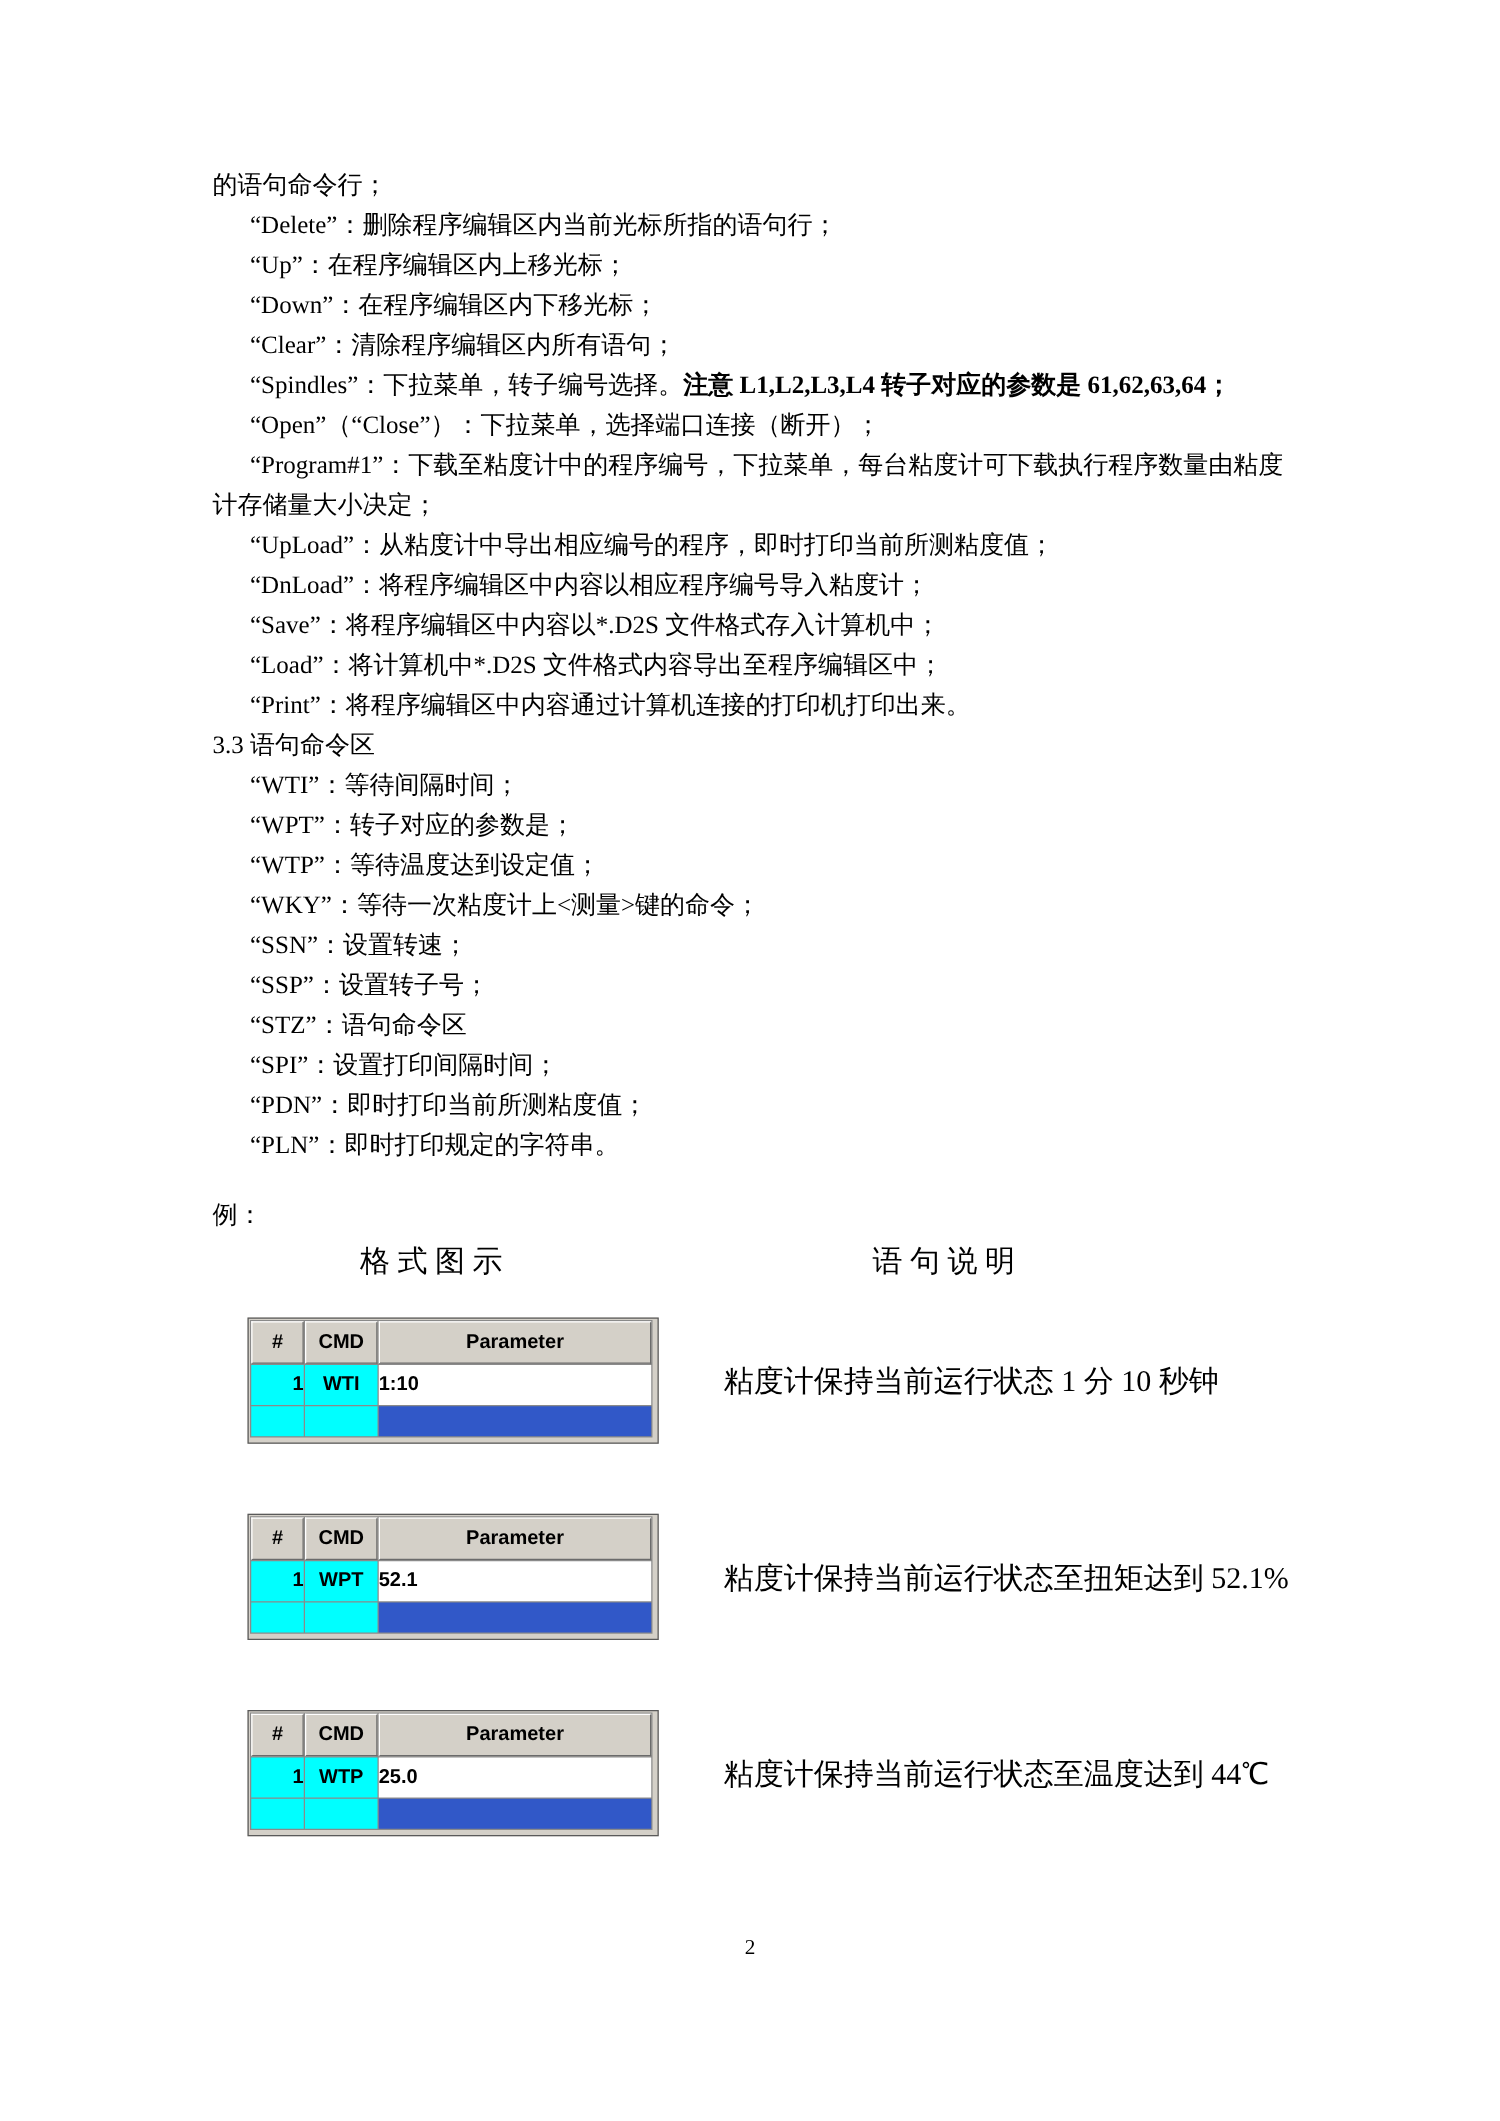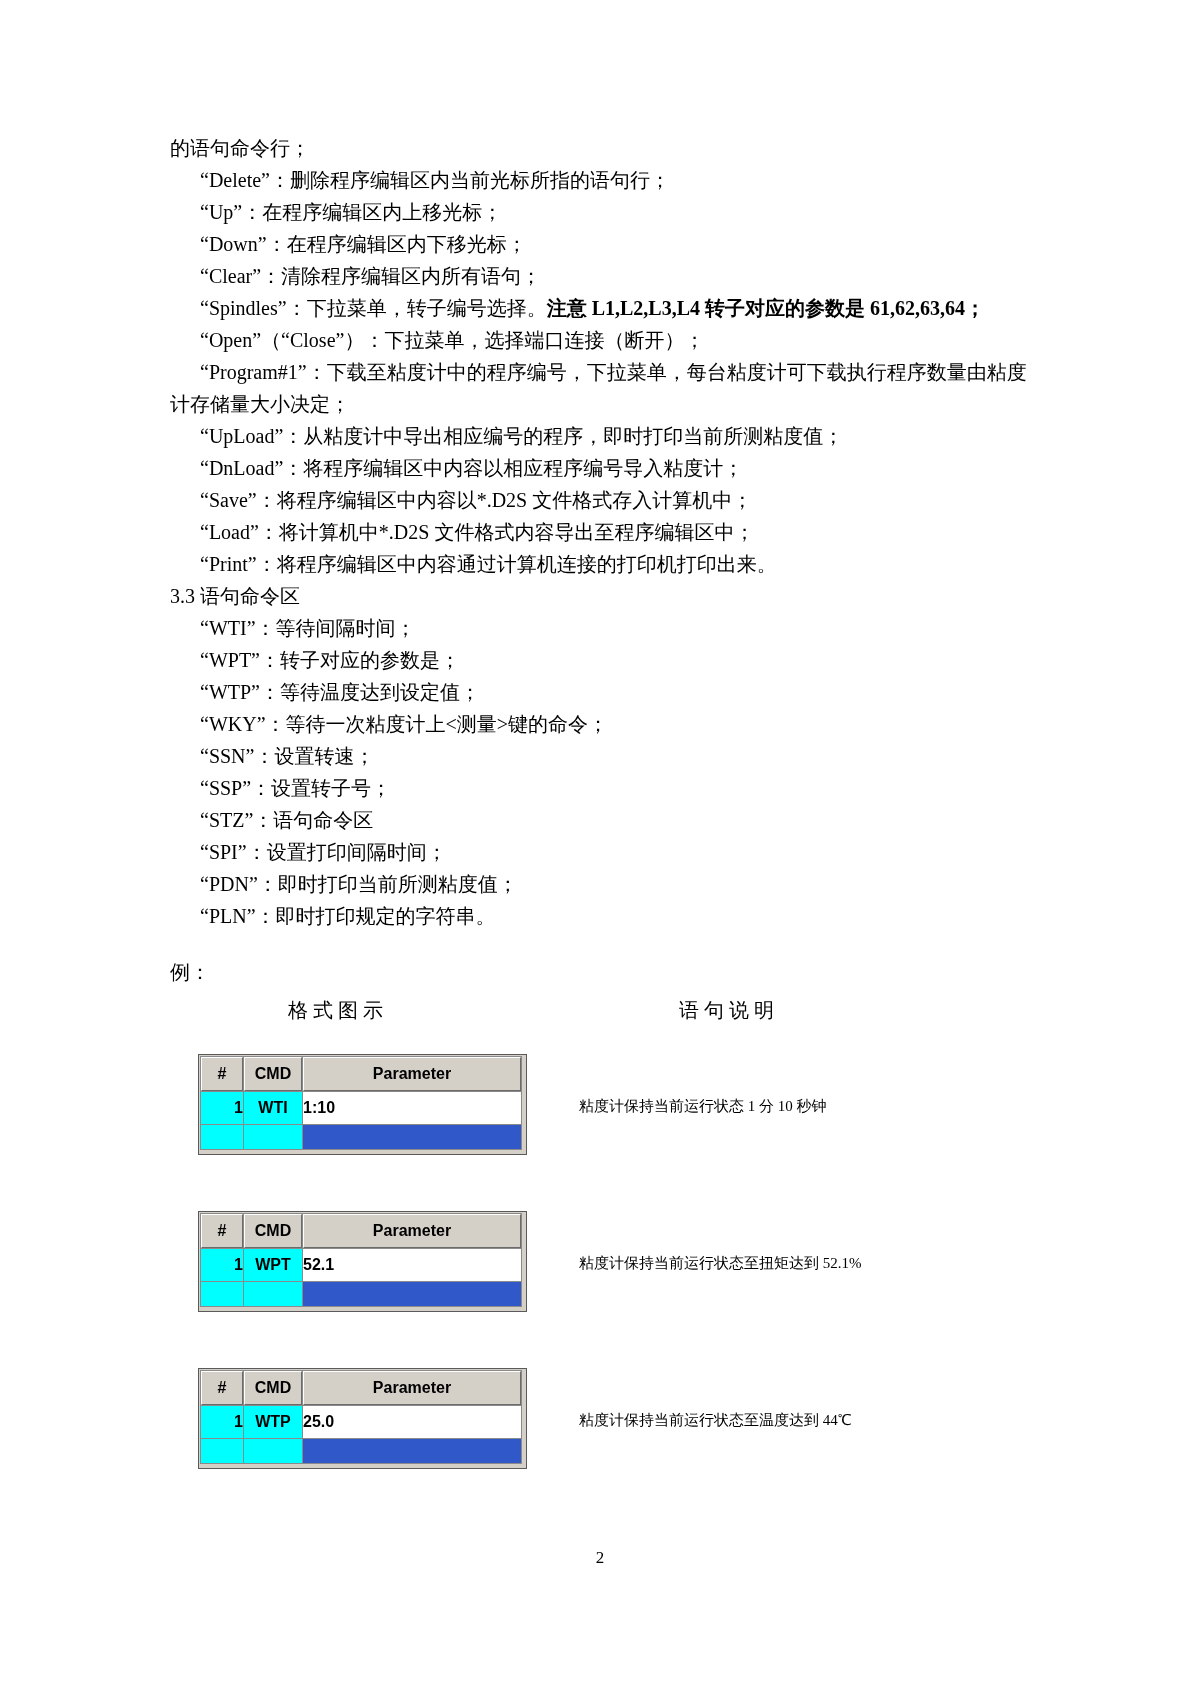--- a/index.html
+++ b/index.html
@@ -26,21 +26,21 @@
     line-height:32px;
   }
   .content p{margin:0;}
   .ind{text-indent:30px;}
   .bold{font-weight:bold;}
   .section{font-weight:normal;}
   .example{margin-top:24px !important;}
   .colheads{
     display:flex;
     margin-top:6px;
-    font-size:20px;
+    font-size:24px;
   }
   .colheads .left{margin-left:118px;}
   .colheads .right{margin-left:296px;}
 
   .figrow{display:flex;margin-top:28px;}
   .figrow + .figrow{margin-top:56px;}
   .figwrap{
     display:inline-block;
     margin-left:28px;
     border:1px solid #5a5a5a;
@@ -76,21 +76,21 @@
   tr.r1 td{height:28px;font-weight:bold;}
   tr.r2 td{height:24px;}
   td.cyan{background:var(--cell-cyan);}
   td.num{text-align:right;padding-right:6px;}
   td.cmd{text-align:center;}
   td.val{background:#ffffff;padding-left:10px;}
   td.bluebar{background:var(--row-blue);}
   .caption{
     margin-left:52px;
     margin-top:36px;
-    font-size:15px;
+    font-size:24px;
     white-space:nowrap;
   }
   .pagenum{
     position:absolute;
     top:1548px;
     left:0;
     width:100%;
     text-align:center;
     font-size:17px;
   }

